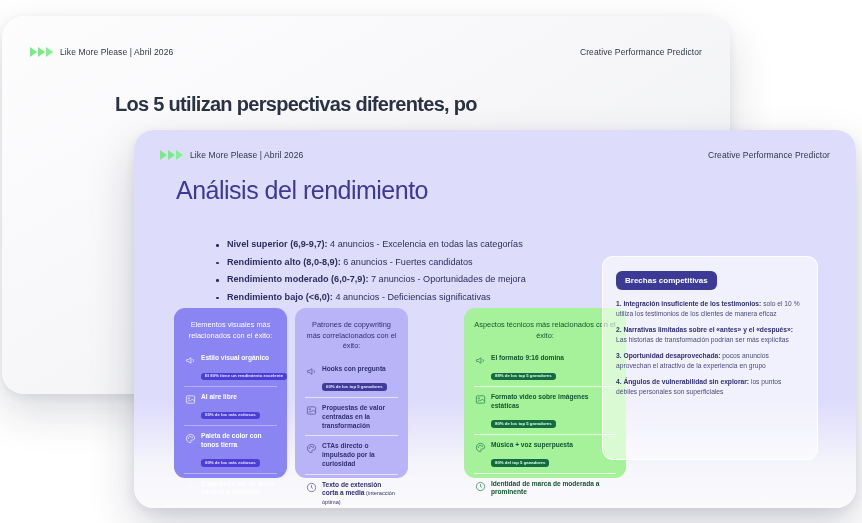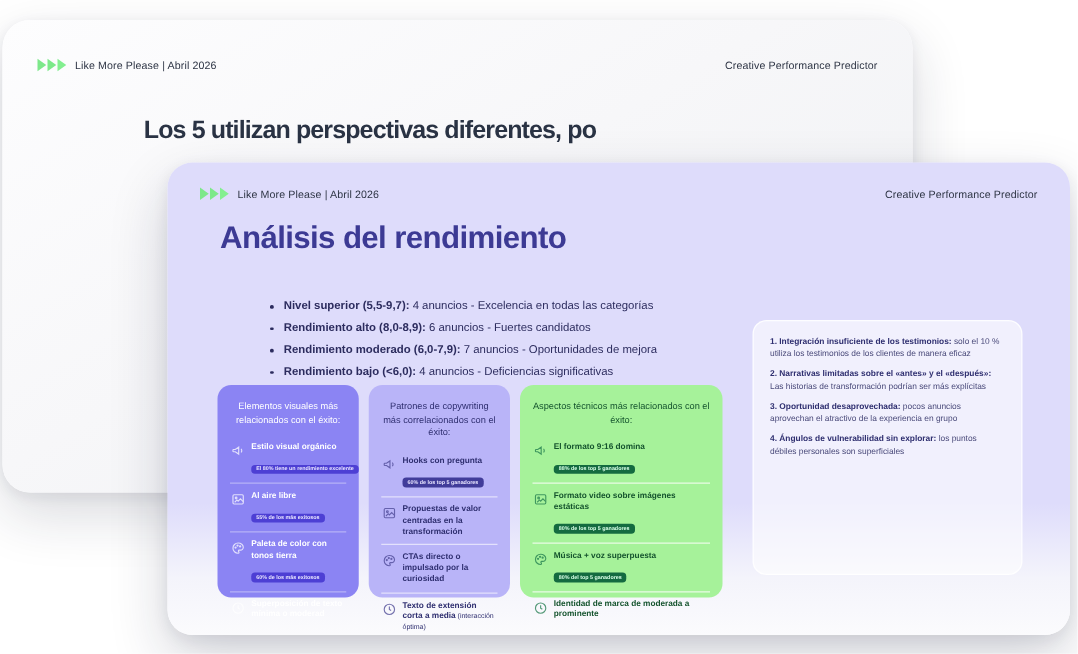--- a/index.html
+++ b/index.html
@@ -48,21 +48,21 @@
     box-shadow:0 20px 46px rgba(23,28,56,.19),0 4px 12px rgba(23,28,56,.08);
     overflow:hidden;
   }
   .front-head{
     position:absolute;left:26px;top:16px;right:26px;height:18px;
     display:flex;align-items:center;justify-content:space-between;
   }
 
   .front-title{
     position:absolute;left:42px;top:46px;
-    font-size:25px;font-weight:700;color:#3c3a94;letter-spacing:-.5px;
+    font-size:25px;font-weight:400;color:#3c3a94;letter-spacing:-.5px;
   }
 
   .bullets{position:absolute;left:42px;top:94px;width:430px;}
   .bullets li{
     list-style:none;position:relative;padding-left:11px;
     font-size:9.1px;line-height:1.0;color:#2c2c5e;margin-bottom:8.5px;
     white-space:nowrap;
   }
   .bullets li:before{
     content:"";position:absolute;left:0;top:4px;width:2.6px;height:2.6px;
@@ -71,21 +71,21 @@
   .bullets b{font-weight:700;}
 
   
   .cards{position:absolute;left:40px;top:178px;display:flex;gap:8px;}
   .card{
     border-radius:11px;padding:12px 10px 10px;box-sizing:border-box;
     height:170px;
   }
   .card.c1{width:113px;background:#8b84f3;}
   .card.c2{width:113px;background:#b9b4f8;}
-  .card.c3{width:162px;background:#a6f29a;}
+  .card.c3{width:162px;background:#a6f29a;margin-left:48px;}
   .card-title{
     text-align:center;font-size:7.4px;font-weight:400;line-height:1.45;
     margin-bottom:7px;
   }
   .c1 .card-title{color:#ffffff;}
   .c2 .card-title{color:#2f2f70;}
   .c3 .card-title{color:#14532d;}
 
   .row{
     display:flex;gap:5px;align-items:flex-start;
@@ -156,21 +156,21 @@
             <span class="tri t3"></span>
         </span>
         <span class="brand-text">Like More Please | Abril 2026</span>
       </div>
       <div class="head-right">Creative Performance Predictor</div>
     </div>
 
     <div class="front-title">Análisis del rendimiento</div>
 
     <ul class="bullets">
-      <li><b>Nivel superior (5,5-9,7):</b><span> 4 anuncios - Excelencia en todas las categorías</span></li>
+      <li><b>Nivel superior (6,9-9,7):</b><span> 4 anuncios - Excelencia en todas las categorías</span></li>
       <li><b>Rendimiento alto (8,0-8,9):</b><span> 6 anuncios - Fuertes candidatos</span></li>
       <li><b>Rendimiento moderado (6,0-7,9):</b><span> 7 anuncios - Oportunidades de mejora</span></li>
       <li><b>Rendimiento bajo (&lt;6,0):</b><span> 4 anuncios - Deficiencias significativas</span></li>
     </ul>
 
     <div class="cards">
 
       <div class="card c1">
         <div class="card-title">Elementos visuales más relacionados con el éxito:</div>
         <div class="row">
@@ -327,20 +327,21 @@
             </span>
           <div class="row-body">
             <div class="row-text">Identidad de marca de moderada a prominente</div>
           </div>
         </div>
       </div>
 
     </div>
 
     <div class="gaps">
+      <div class="gaps-chip">Brechas competitivas</div>
       <div class="gap-item"><b>1. Integración insuficiente de los testimonios:</b><span> solo el 10 % utiliza los testimonios de los clientes de manera eficaz</span></div>
       <div class="gap-item"><b>2. Narrativas limitadas sobre el «antes» y el «después»:</b><span> Las historias de transformación podrían ser más explícitas</span></div>
       <div class="gap-item"><b>3. Oportunidad desaprovechada:</b><span> pocos anuncios aprovechan el atractivo de la experiencia en grupo</span></div>
       <div class="gap-item"><b>4. Ángulos de vulnerabilidad sin explorar:</b><span> los puntos débiles personales son superficiales</span></div>
     </div>
 
   </div>
 </div>
 
 </body></html>

